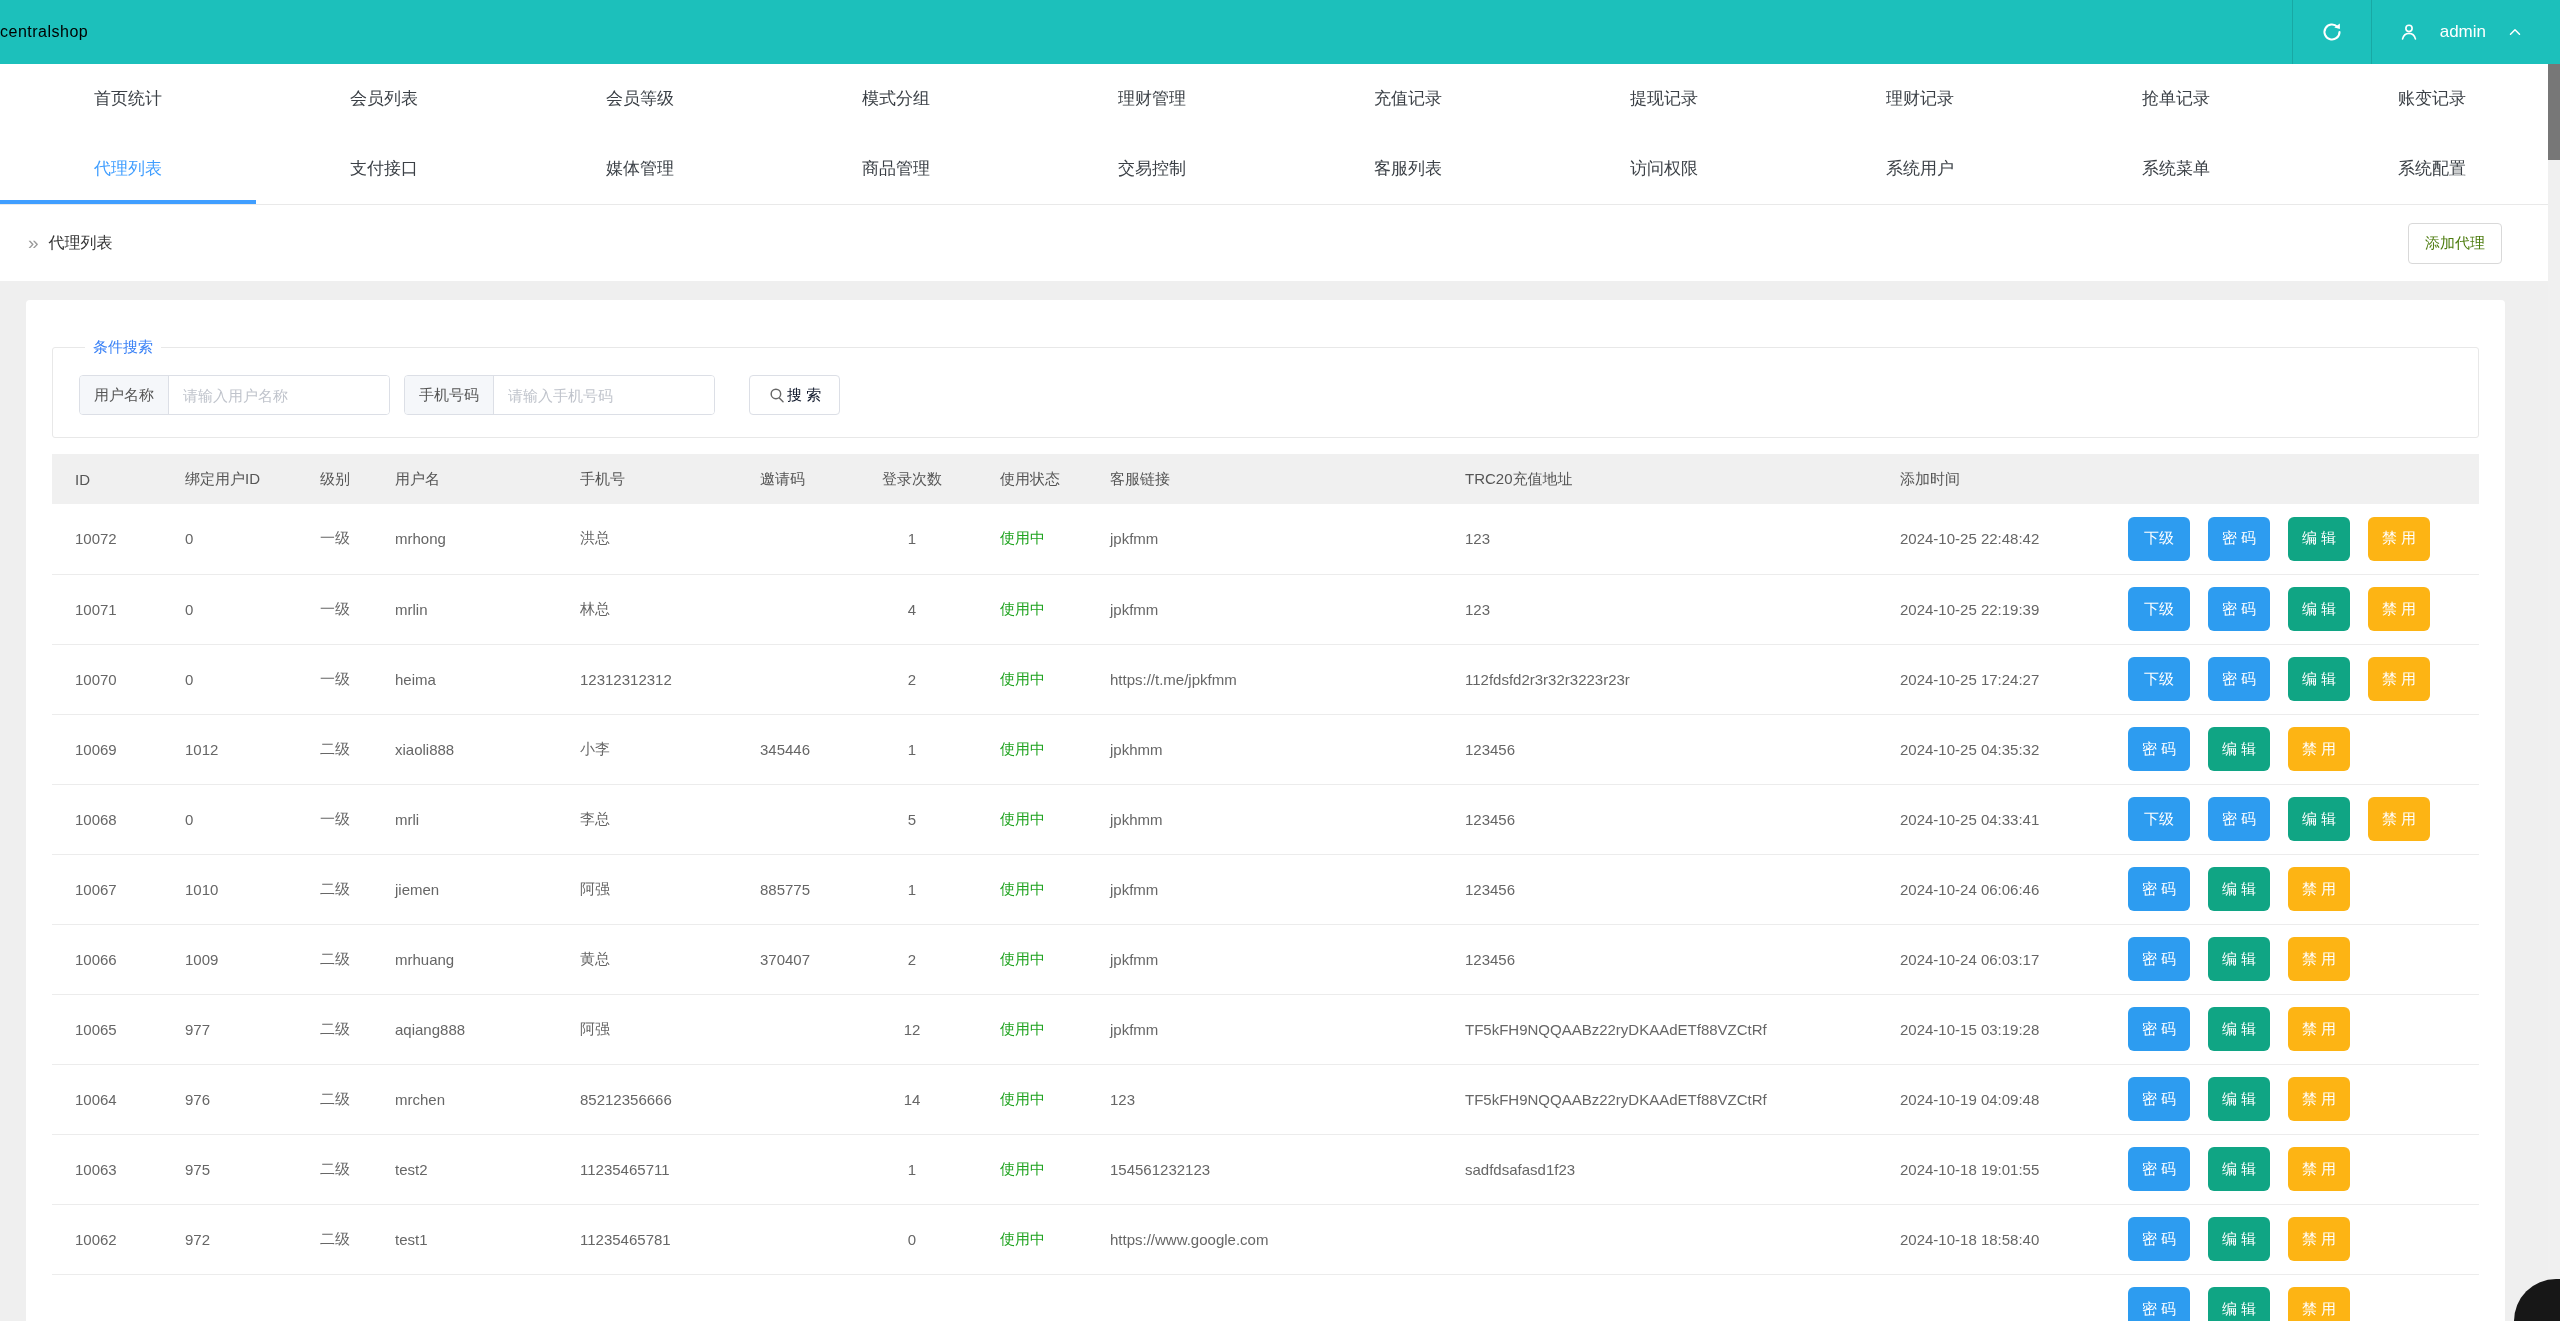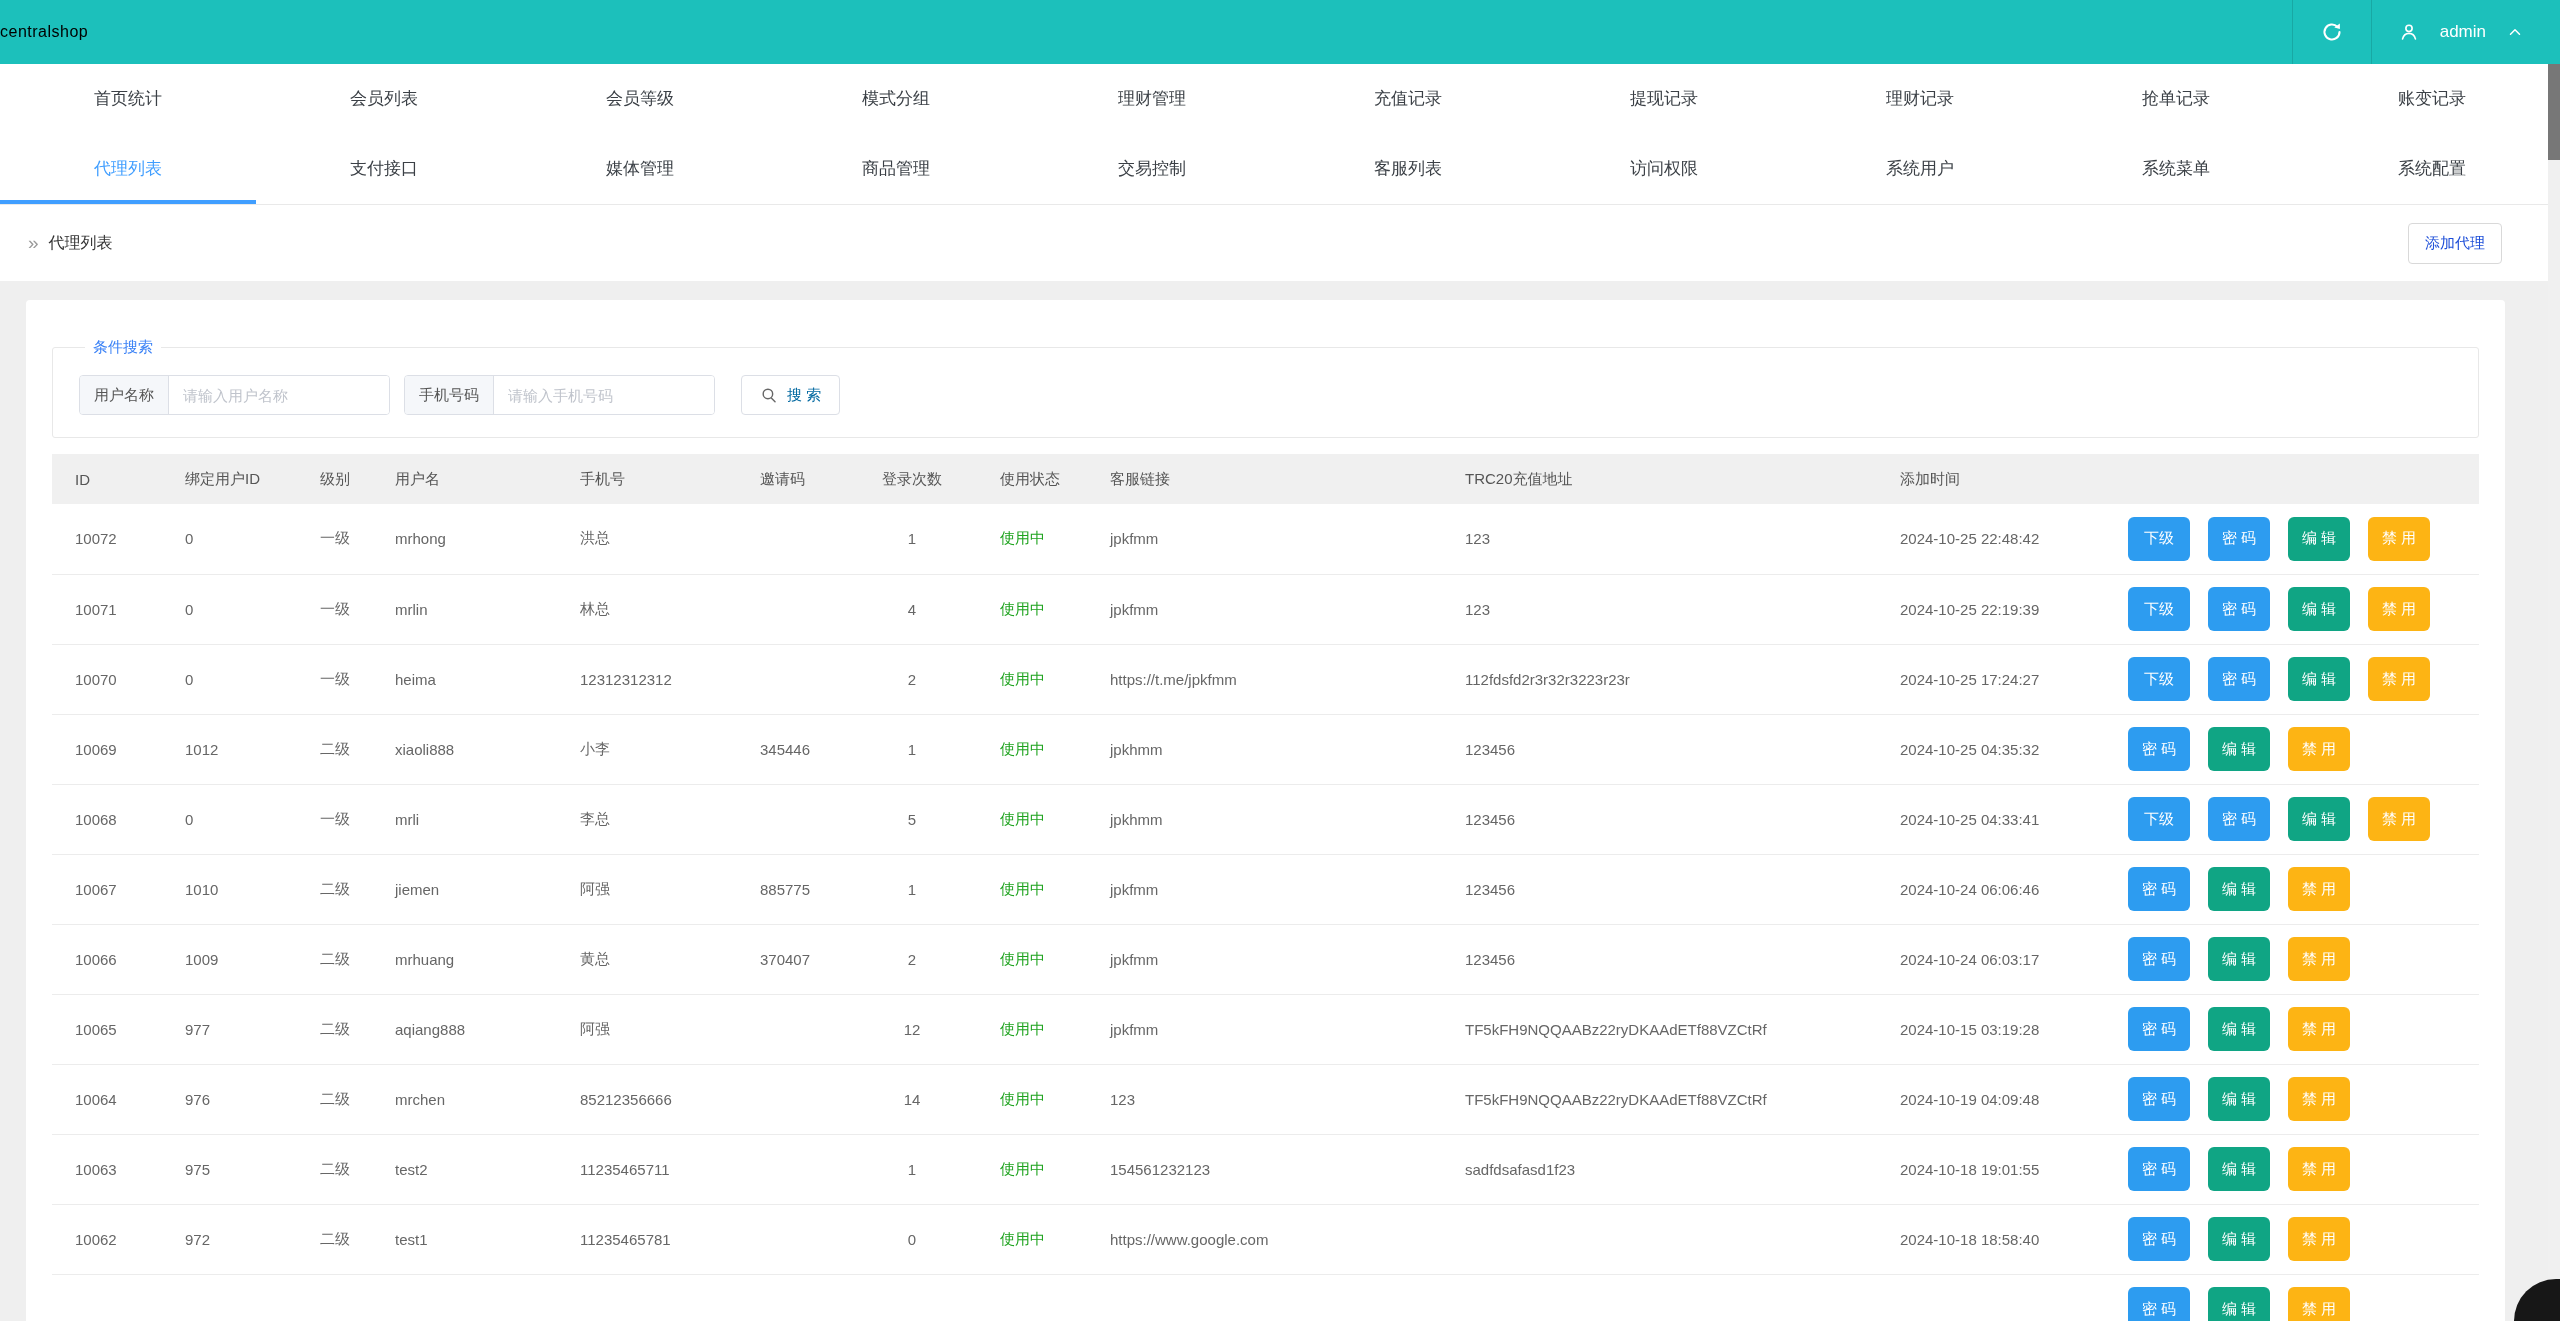--- a/index.html
+++ b/index.html
@@ -75,21 +75,21 @@
     margin-bottom: 19px;
   }
   .breadcrumb { display: flex; align-items: center; gap: 10px; font-size: 16px; color: #333; }
   .breadcrumb-chevron { color: #9a9a9a; font-size: 19px; }
   .add-agent-btn {
     margin-left: auto;
     margin-right: 30px;
     background: #fff;
     border: 1px solid #d9d9d9;
     border-radius: 4px;
-    color: #1d4ed8;
+    color: #4d7c0f;
     font-size: 15px;
     padding: 10px 16px;
     cursor: pointer;
     font-family: "Liberation Sans", sans-serif;
   }
 
   
   .content-card {
     margin: 0 55px 0 26px;
     background: #fff;
@@ -139,24 +139,24 @@
     font-family: "Liberation Sans", sans-serif;
   }
   .input-group input::placeholder { color: #c0c4cc; }
   .search-btn {
     height: 40px;
     padding: 0 18px;
     background: #fff;
     border: 1px solid #dcdfe6;
     border-radius: 4px;
     font-size: 15px;
-    color: #0369a1;
-    display: flex; align-items: center; gap: 8px;
+    color: #0f172a;
+    display: flex; align-items: center; gap: 0;
     cursor: pointer;
-    margin-left: 12px;
+    margin-left: 20px;
     font-family: "Liberation Sans", sans-serif;
   }
 
   
   .agent-table {
     width: 100%;
     border-collapse: collapse;
     table-layout: fixed;
     margin-top: 16px;
   }

